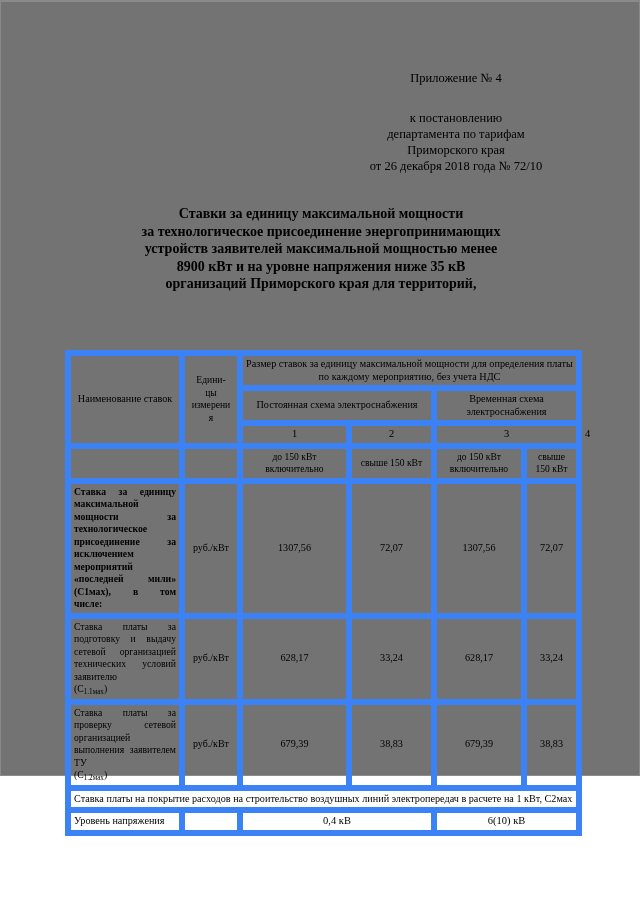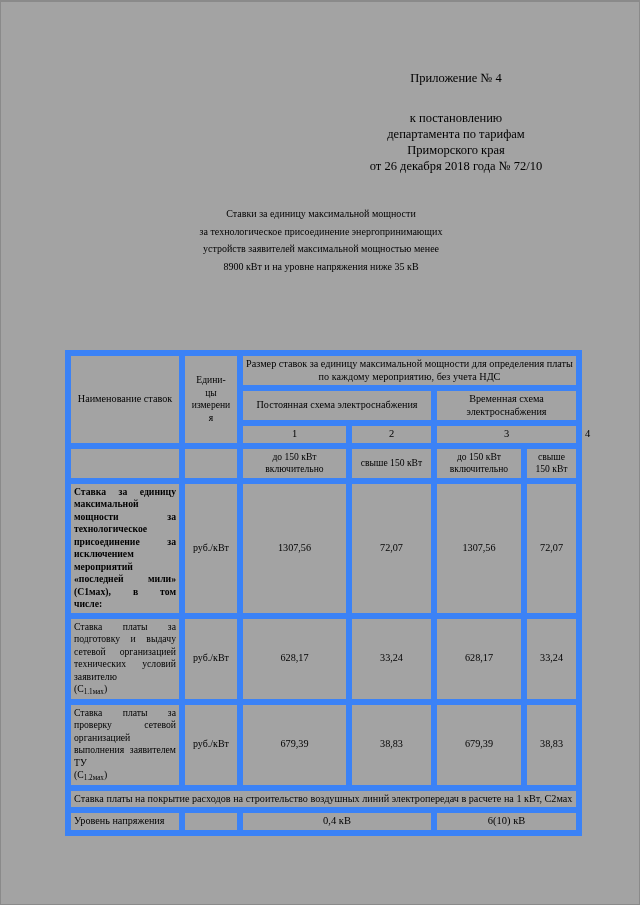--- a/index.html
+++ b/index.html
@@ -13,25 +13,25 @@
     height: 905px;
     font-family: "Liberation Serif", "DejaVu Serif", serif;
     color: #000000;
     position: relative;
     overflow: hidden;
   }
   .page {
     position: absolute;
     left: 0; top: 0;
     width: 640px;
-    height: 905px;
+    height: 776px;
     box-sizing: border-box;
     border: 1px solid #8a8a8a;
     border-top-width: 2px;
-    background: #a3a3a3;
+    background: #737373;
     padding: 0;
   }
   .scan {
     position: absolute;
     left: 0; top: 0; right: 0; bottom: 0;
   }
 
   
   .header-block {
     position: absolute;
@@ -50,22 +50,22 @@
     white-space: nowrap;
   }
 
   
   .doc-title {
     position: absolute;
     left: 60px;
     top: 203px;
     width: 520px;
     text-align: center;
-    font-weight: normal;
-    font-size: 10px;
+    font-weight: bold;
+    font-size: 14px;
     line-height: 17.5px;
   }
   .doc-title div { white-space: nowrap; }
 
   
   table.rates {
     position: absolute;
     left: 64px;
     top: 348px;
     width: 511px;
@@ -141,20 +141,21 @@
       <div class="to-line">департамента по тарифам</div>
       <div class="to-line">Приморского края</div>
       <div class="to-line">от 26 декабря 2018 года № 72/10</div>
     </div>
 
     <div class="doc-title">
       <div>Ставки за единицу максимальной мощности</div>
       <div>за технологическое присоединение энергопринимающих</div>
       <div>устройств заявителей максимальной мощностью менее</div>
       <div>8900 кВт и на уровне напряжения ниже 35 кВ</div>
+      <div>организаций Приморского края для территорий,</div>
     </div>
 
     <table class="rates">
       <colgroup>
         <col class="c-name">
           <col class="c-unit">
         <col class="c-v1">
           <col class="c-v2">
           <col class="c-v3">
           <col class="c-v4">

